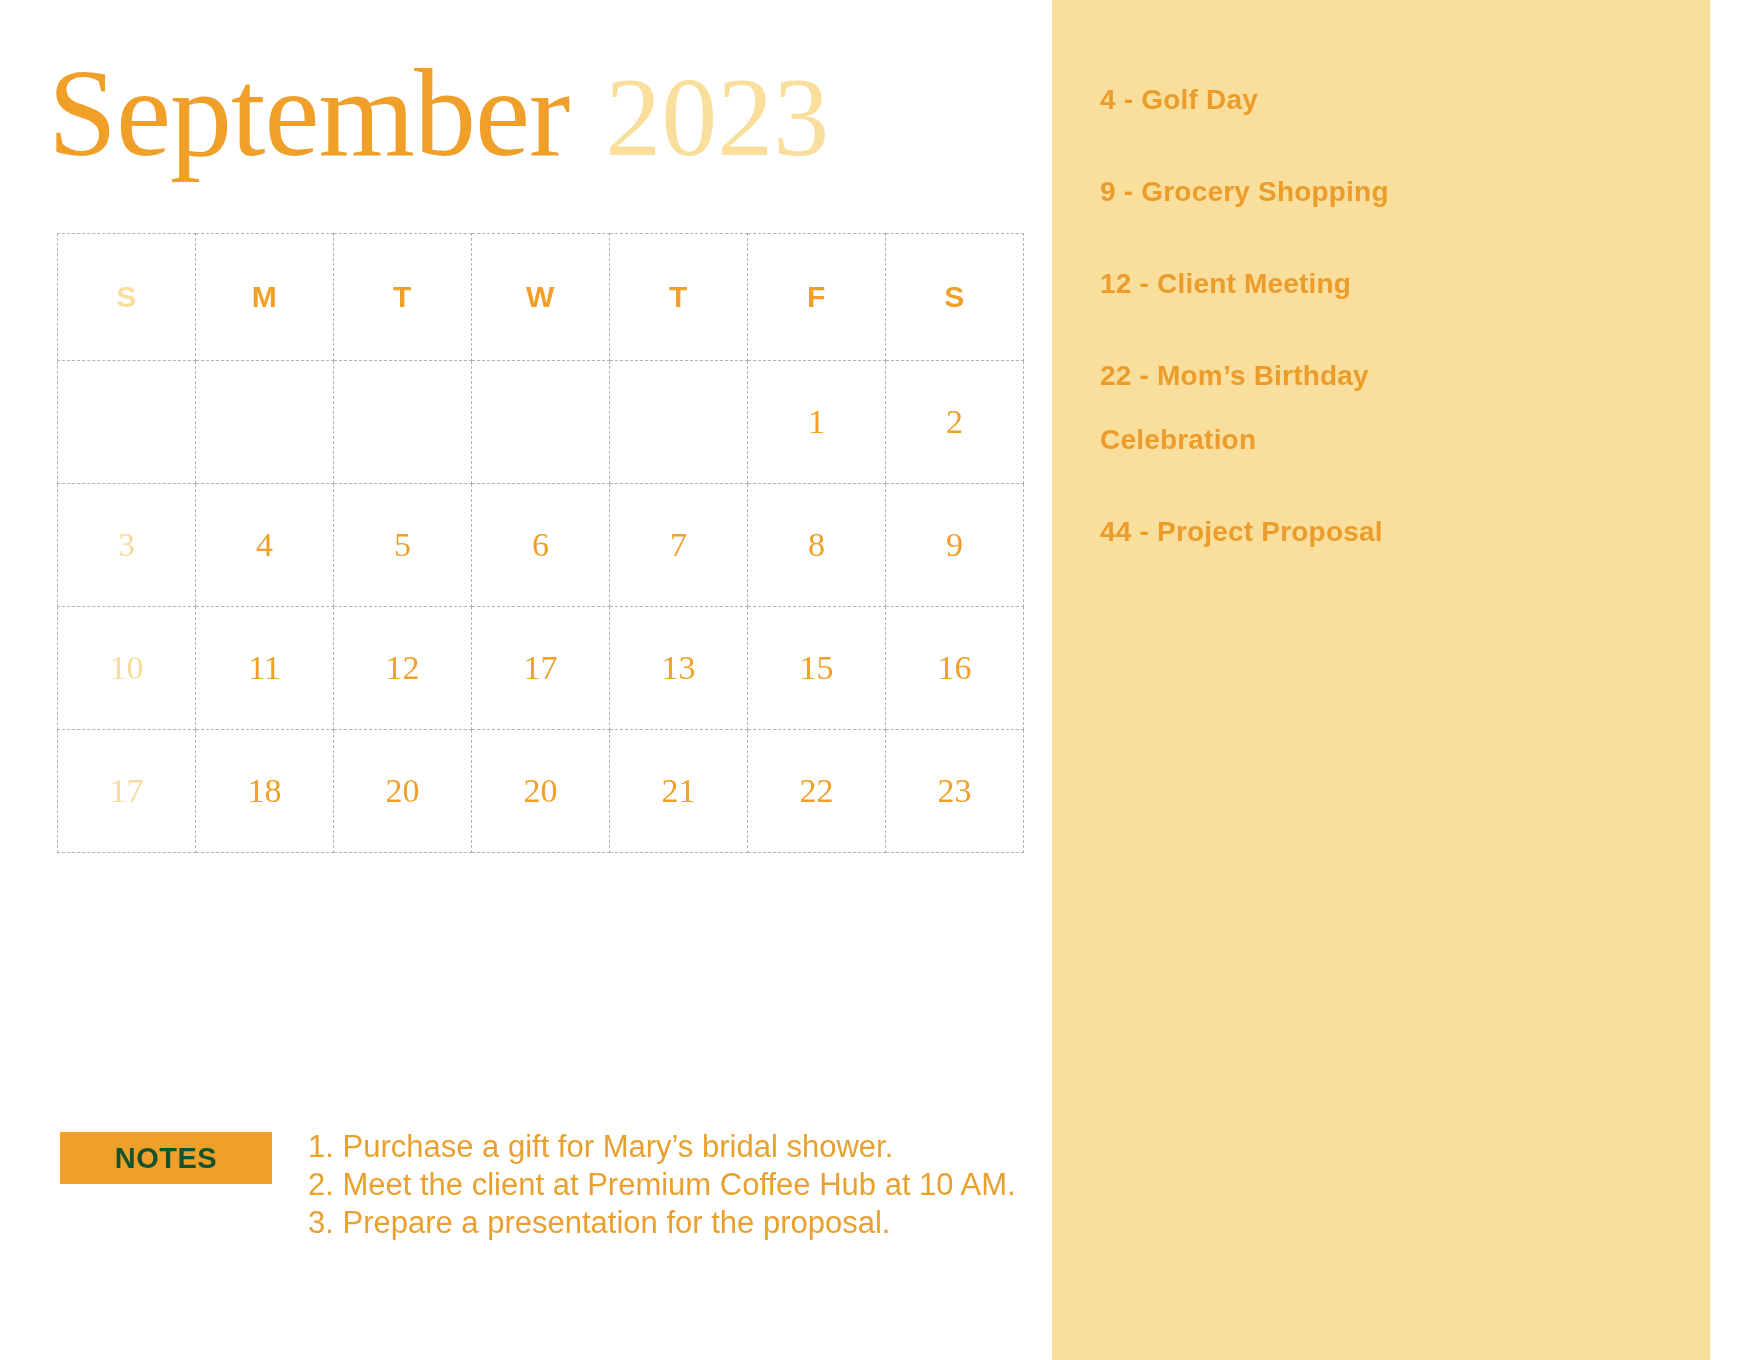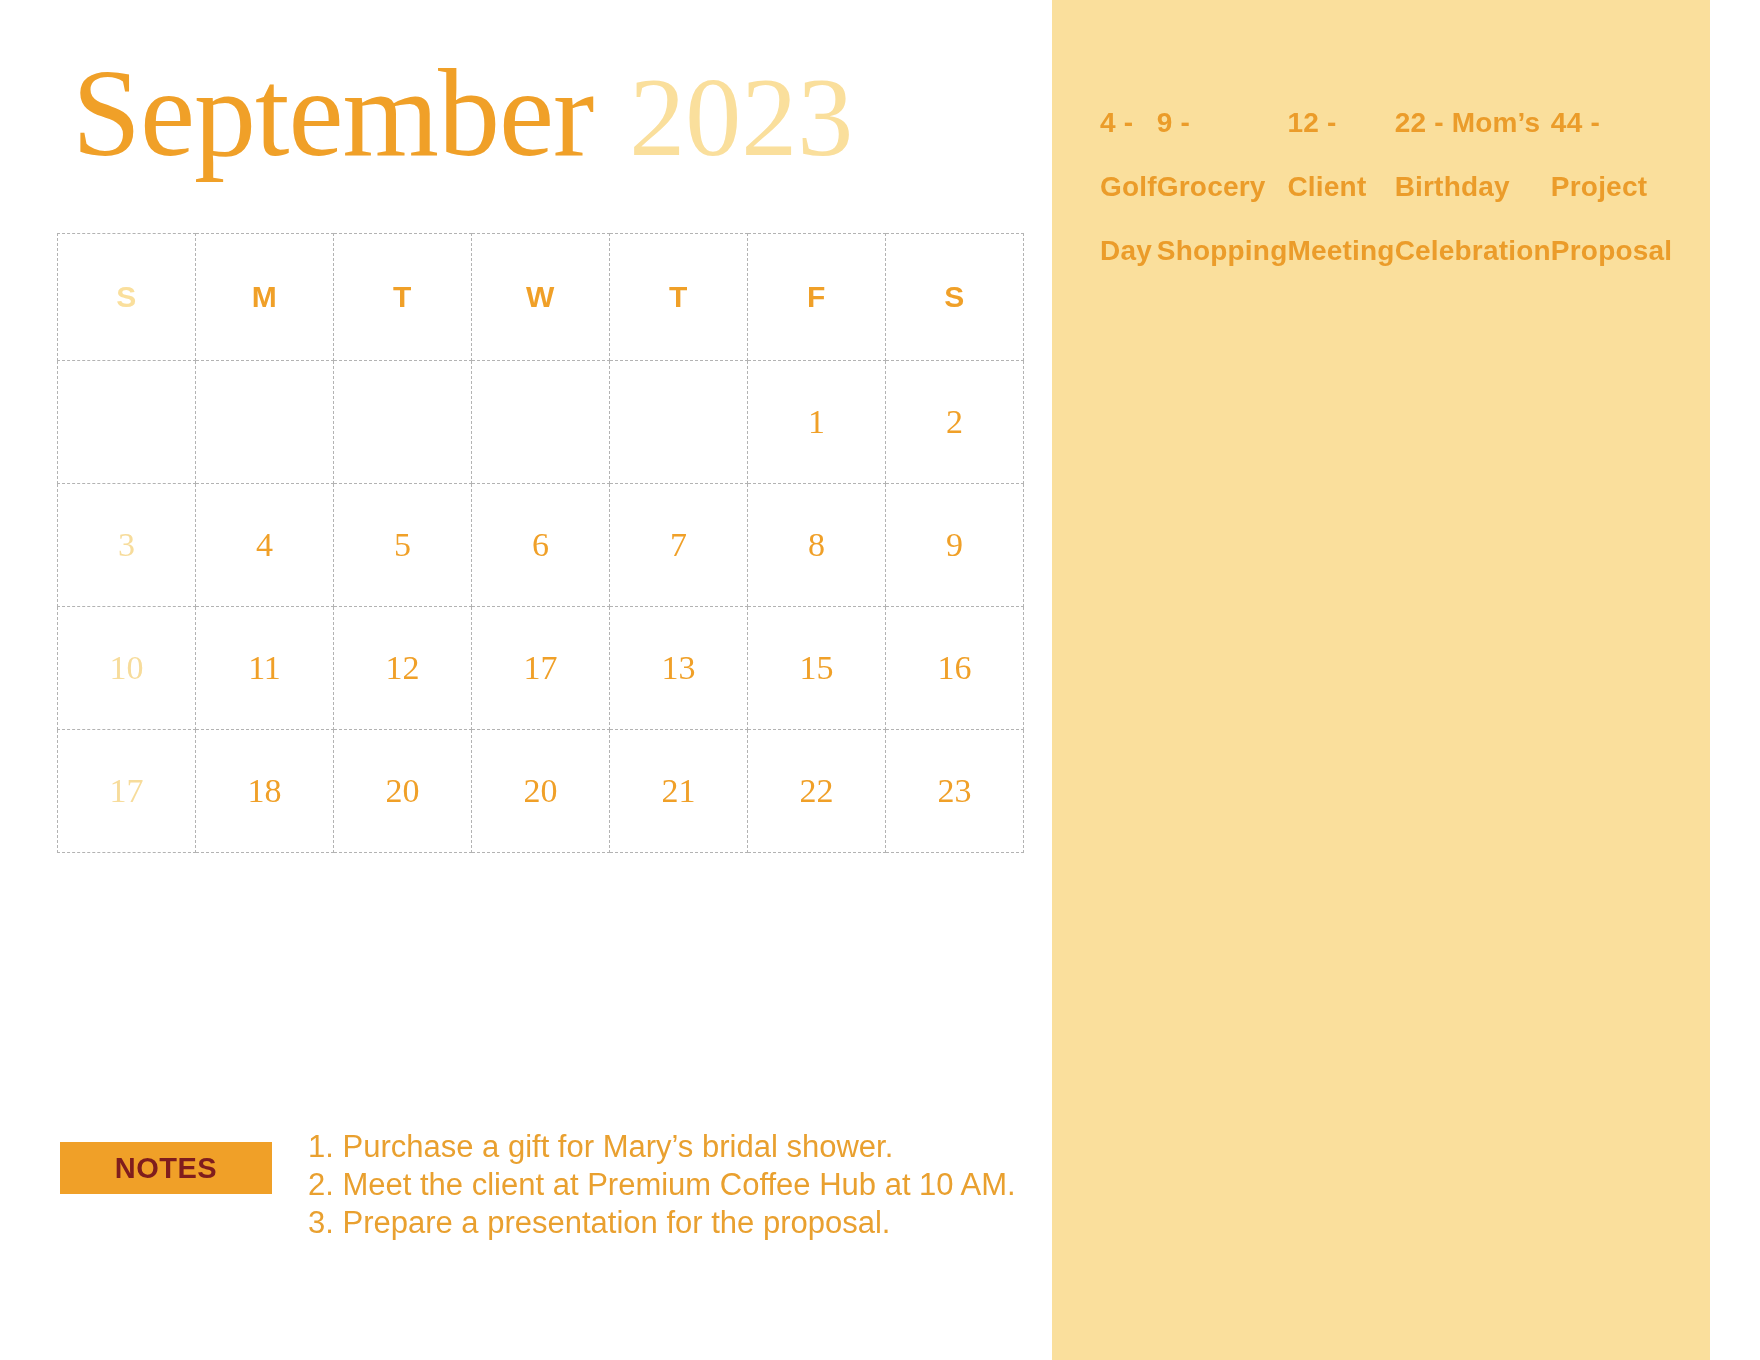--- a/index.html
+++ b/index.html
@@ -24,39 +24,39 @@
 
   
   #sidebar {
     position: absolute;
     left: 1052px;
     top: 0;
     width: 658px;
     height: 1360px;
     background: #FADF9C;
     box-sizing: border-box;
-    padding: 91px 40px 40px 48px;
+    padding: 68px 40px 40px 48px;
     display: flex;
-    flex-direction: row;
+    flex-direction: column;
     gap: 0;
   }
   .event {
     color: #EB9C2A;
     font-size: 28px;
     font-weight: bold;
     line-height: 64px;
     letter-spacing: 0.2px;
     margin: 0 0 28px 0;
     max-width: 330px;
   }
 
   
   #title-block {
     position: absolute;
-    left: 72px;
+    left: 48px;
     top: 52px;
     white-space: nowrap;
   }
   #title-month {
     font-family: "Liberation Serif", serif;
     font-size: 124px;
     line-height: 124px;
     color: #F0A028;
     letter-spacing: -1px;
   }
@@ -107,29 +107,29 @@
     position: absolute;
     left: 60px;
     top: 1128px;
     display: flex;
     align-items: flex-start;
   }
   #notes-badge {
     width: 212px;
     height: 52px;
     background: #F0A028;
-    color: #7f1d1d;
+    color: #14532d;
     font-size: 29px;
     font-weight: bold;
     letter-spacing: 0.5px;
     display: flex;
     align-items: center;
     justify-content: center;
     flex: 0 0 auto;
-    margin-top: 14px;
+    margin-top: 4px;
   }
   #notes-list {
     margin: 0;
     padding: 0 0 0 36px;
     list-style: none;
   }
   #notes-list li {
     color: #E9A02F;
     font-size: 31px;
     line-height: 38px;

